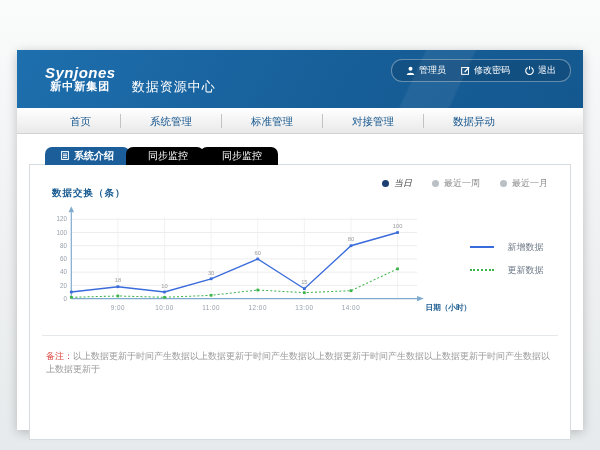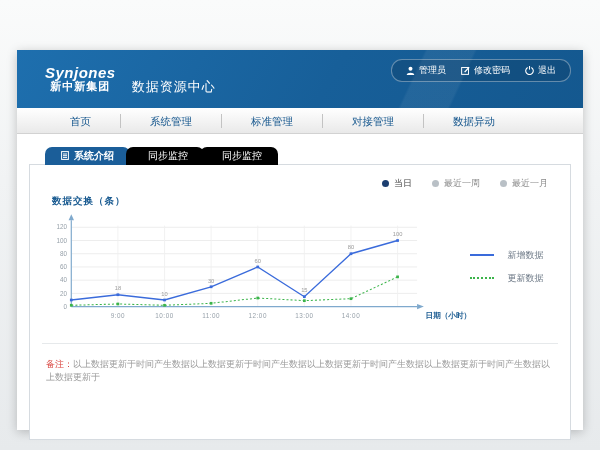--- a/index.html
+++ b/index.html
@@ -40,23 +40,23 @@
   .tab.active { background:#1b5e99; font-weight:bold; }
   .tab.inactive { background:#000000; margin-left:-4px; padding-left:22px; }
 
   .panel { border:1px solid #d6dbe0; background:#fff; height:276px; position:relative; margin-top:-1px; }
 
   .radios { position:absolute; top:12px; right:22px; display:flex; gap:20px; font-size:9px; }
   .radio { display:flex; align-items:center; gap:5px; cursor:pointer; }
   .radio-dot { width:7px; height:7px; border-radius:50%; background:#b9c0c6; }
   .radio.sel .radio-dot { background:#1c3e70; }
   .radio .lbl { color:#8a8a8a; }
-  .radio.sel .lbl { color:#444; }
-
-  .ylabel { font-size:9.5px; font-weight:bold; color:#1a5b91; margin:30px 0 2px 22px; letter-spacing:1px; }
+  .radio.sel .lbl { color:#444;font-style:italic; }
+
+  .ylabel { font-size:9.5px; font-weight:bold; color:#1a5b91; margin:22px 0 2px 22px; letter-spacing:1px; }
 
   .chart-row { display:flex; align-items:center; padding:0 6px 0 4px; }
   .chart-box { width:448px; }
   .chart-box svg { width:100%; height:auto; display:block; }
   .legend { width:96px; display:flex; flex-direction:column; gap:10px; margin-top:-14px; }
   .legend-row { display:flex; align-items:center; gap:13px; }
   .legend-sample { width:24px; border-top-width:2px; }
   .legend-lbl { font-size:9px; color:#6b7785; }
 
   .note-divider { border-top:1px solid #e6e9eb; margin:6px 12px 0 12px; }

